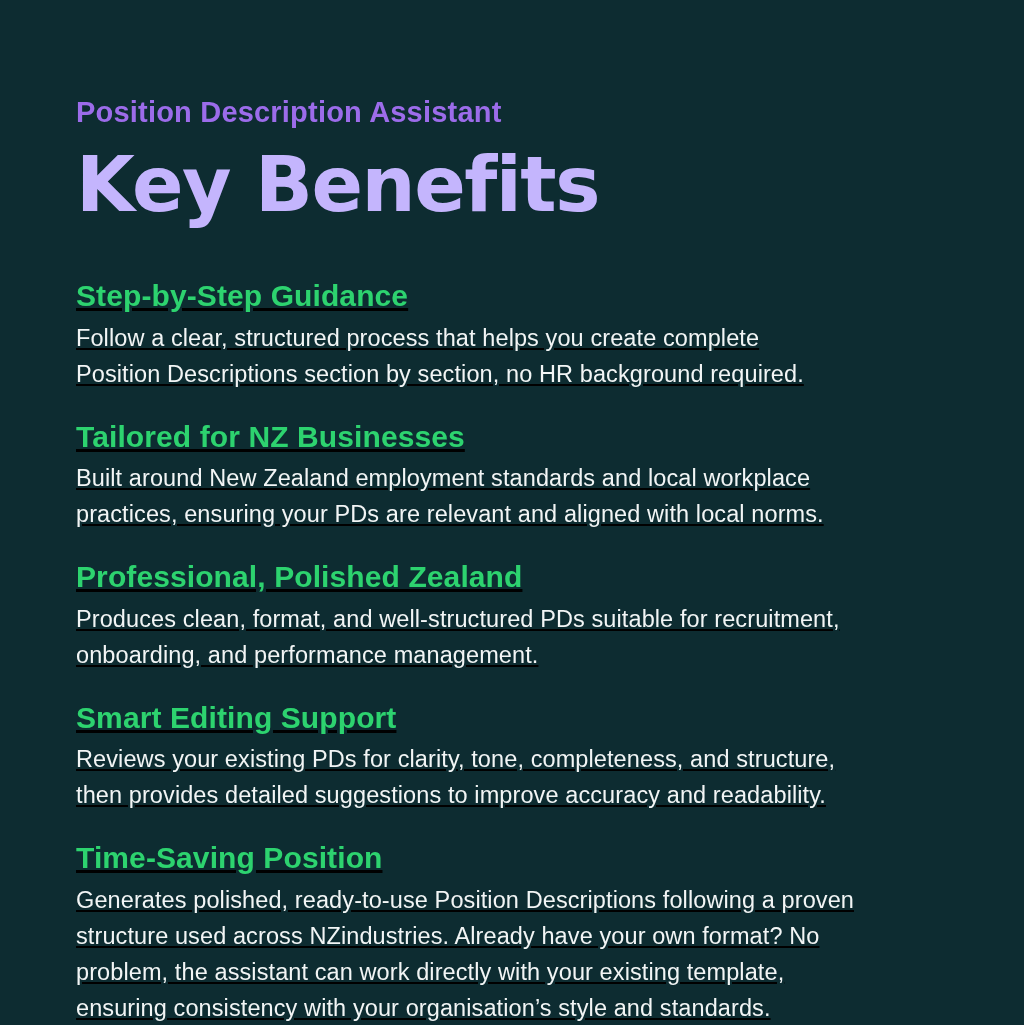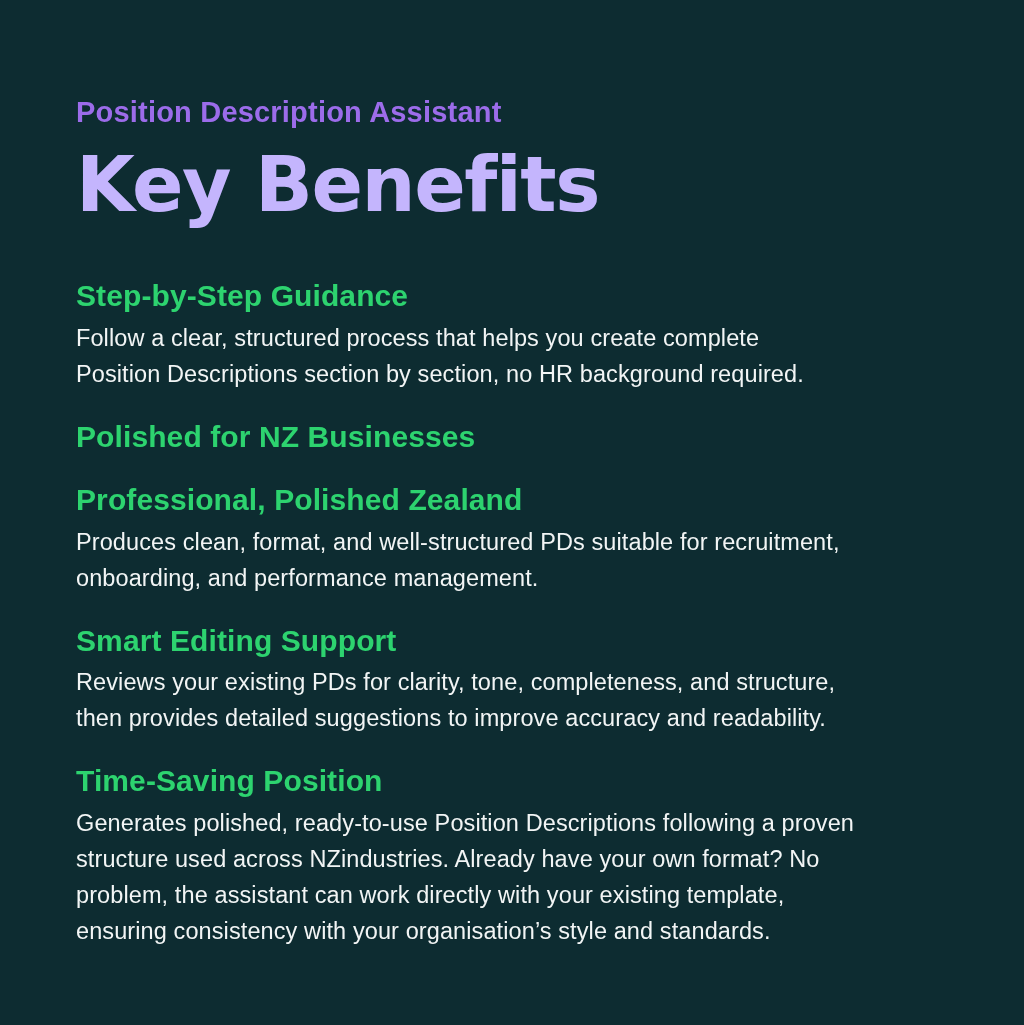--- a/index.html
+++ b/index.html
@@ -29,20 +29,21 @@
       font-family: "DejaVu Sans", sans-serif;
       font-weight: 800;
       font-size: 76px;
       line-height: 1.12;
       margin-top: 12px;
       letter-spacing: -1.5px;
     }
     .section {
       margin-top: 26px;
       max-width: 900px;
+      text-decoration: underline;
     }
     .section.first {
       margin-top: 50px;
     }
     .section-heading {
       color: #2dd36f;
       font-size: 30px;
       font-weight: 700;
       line-height: 1.25;
       letter-spacing: 0.1px;
@@ -66,21 +67,23 @@
 
   <div class="title">Key Benefits</div>
 
   <div class="section first">
     <div class="section-heading">Step-by-Step Guidance</div>
     <div class="section-body">Follow a clear, structured process that helps you create complete
 Position Descriptions section by section, no HR background required.</div>
   </div>
 
   <div class="section">
-    <div class="section-heading">Polished for NZ Businesses</div>
+    <div class="section-heading">Tailored for NZ Businesses</div>
+    <div class="section-body">Built around New Zealand employment standards and local workplace
+practices, ensuring your PDs are relevant and aligned with local norms.</div>
   </div>
 
   <div class="section">
     <div class="section-heading">Professional, Polished Zealand</div>
     <div class="section-body">Produces clean, format, and well-structured PDs suitable for recruitment,
 onboarding, and performance management.</div>
   </div>
 
   <div class="section">
     <div class="section-heading">Smart Editing Support</div>

